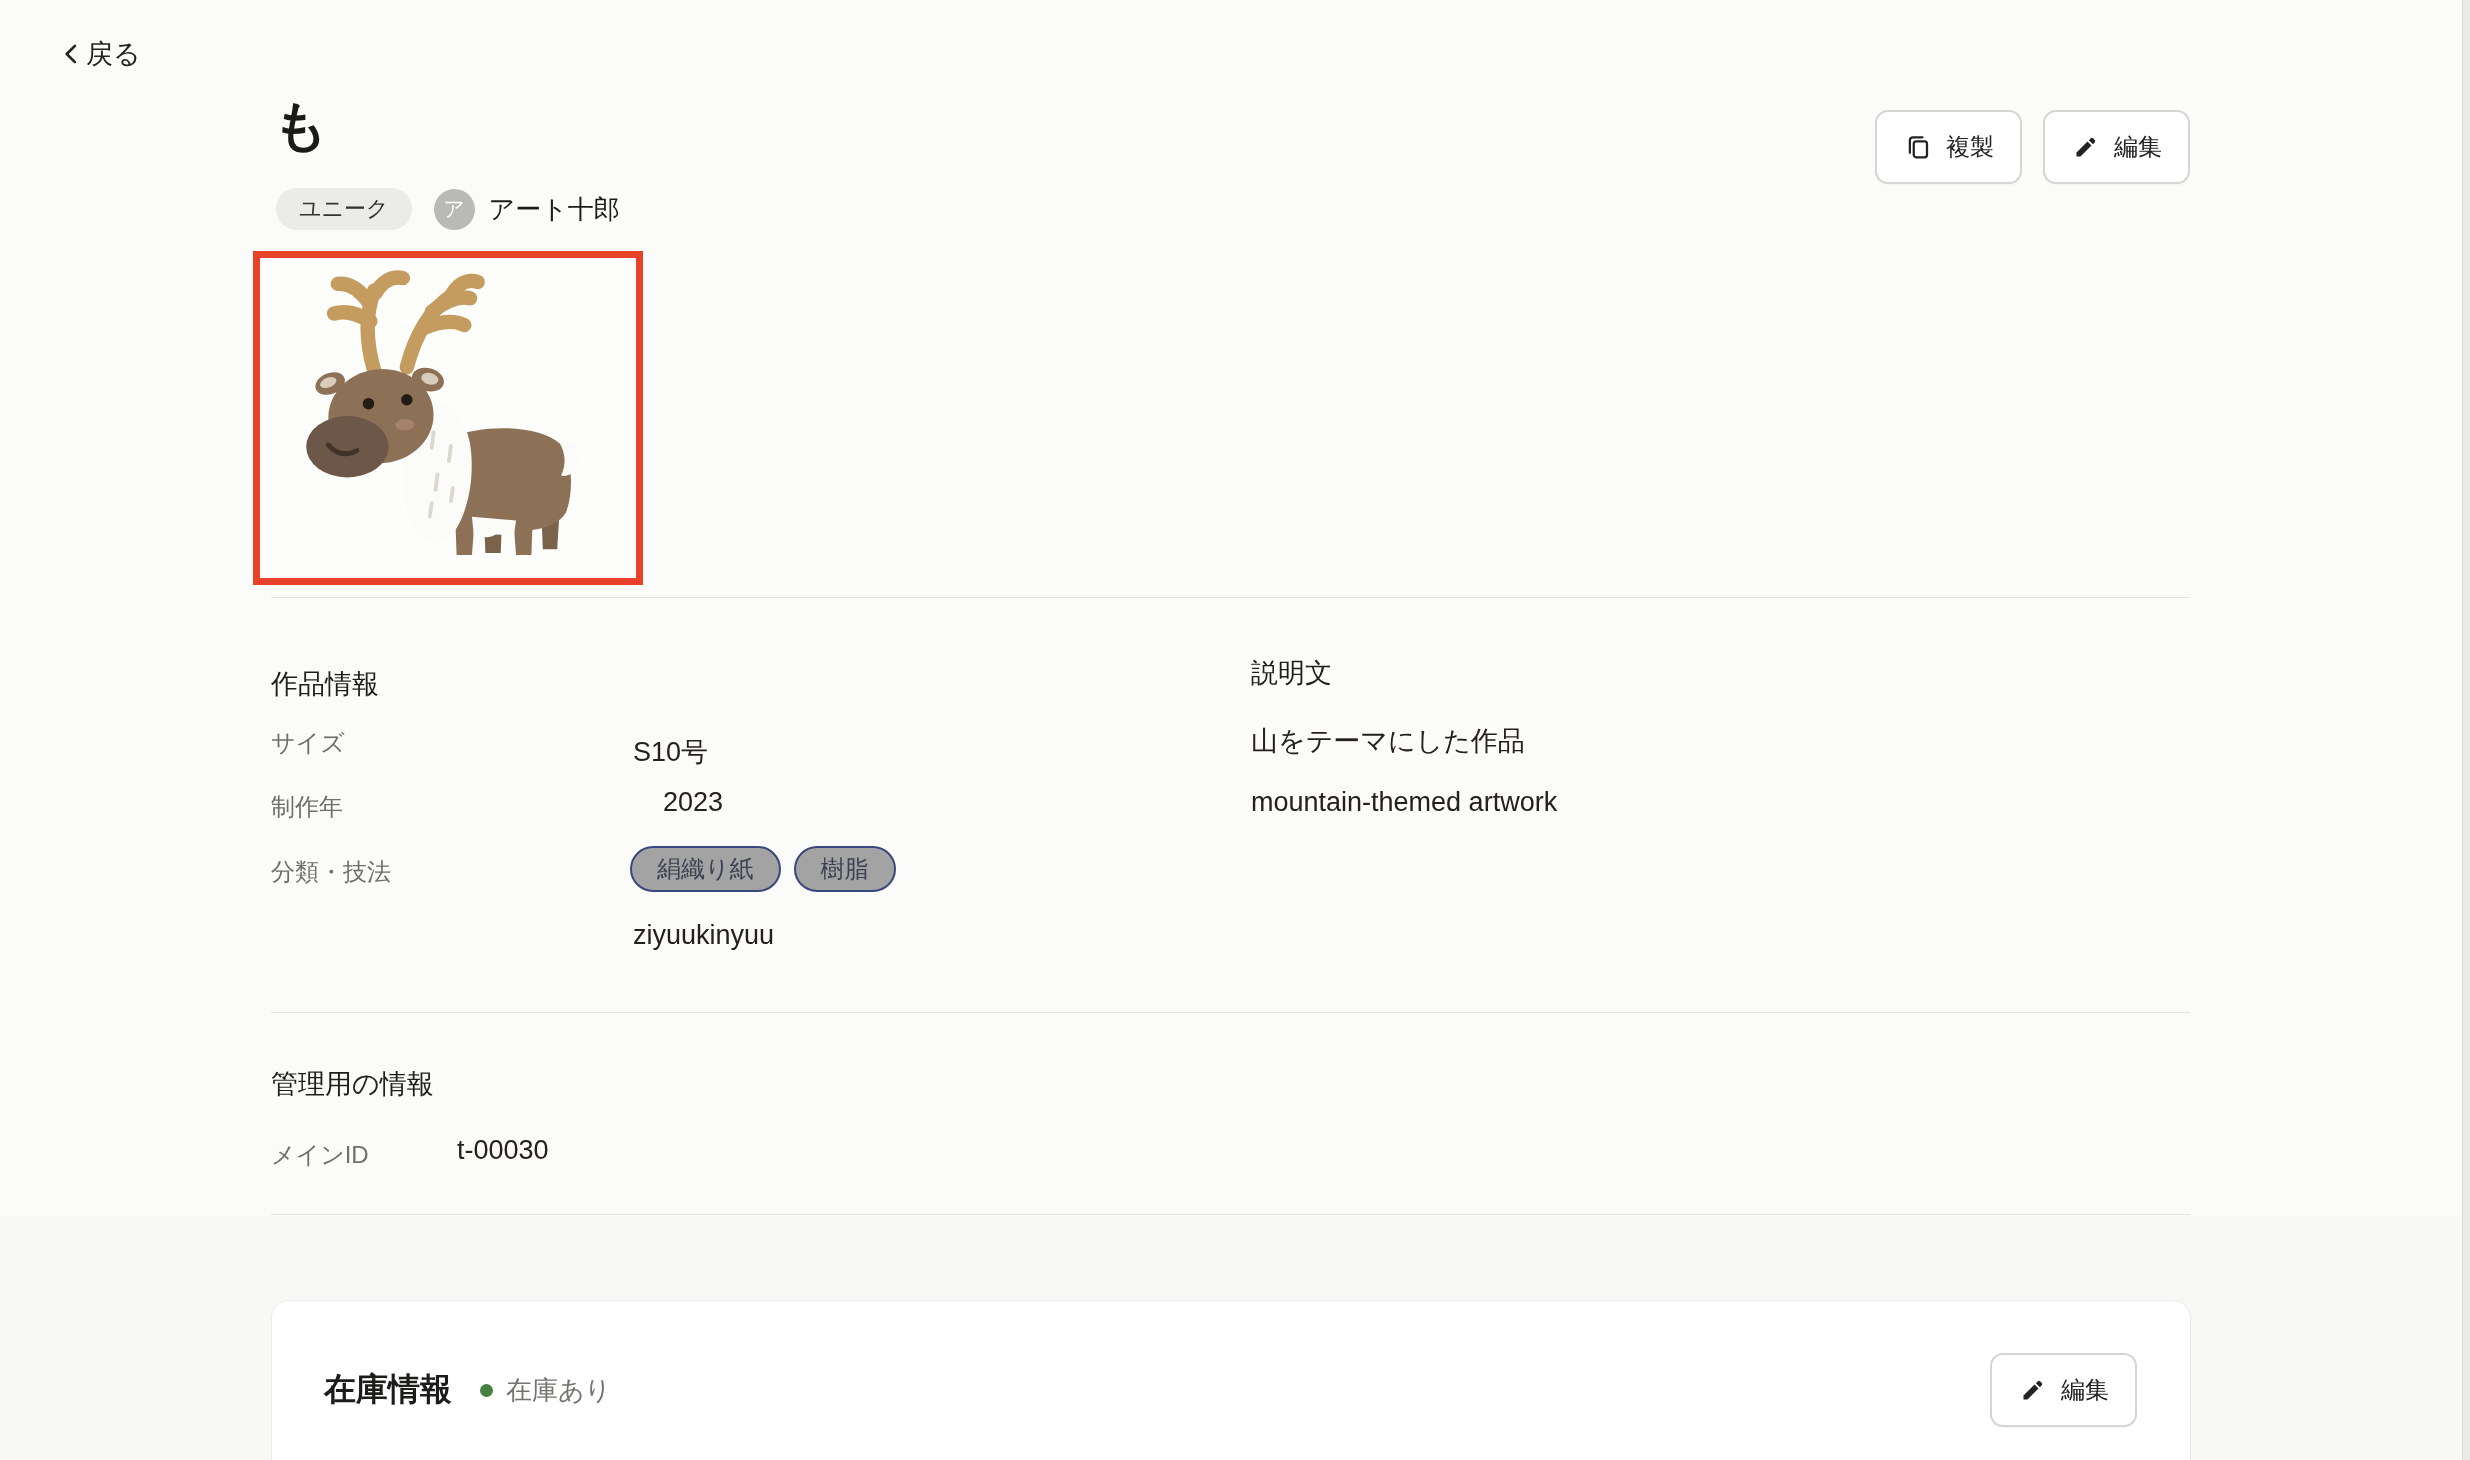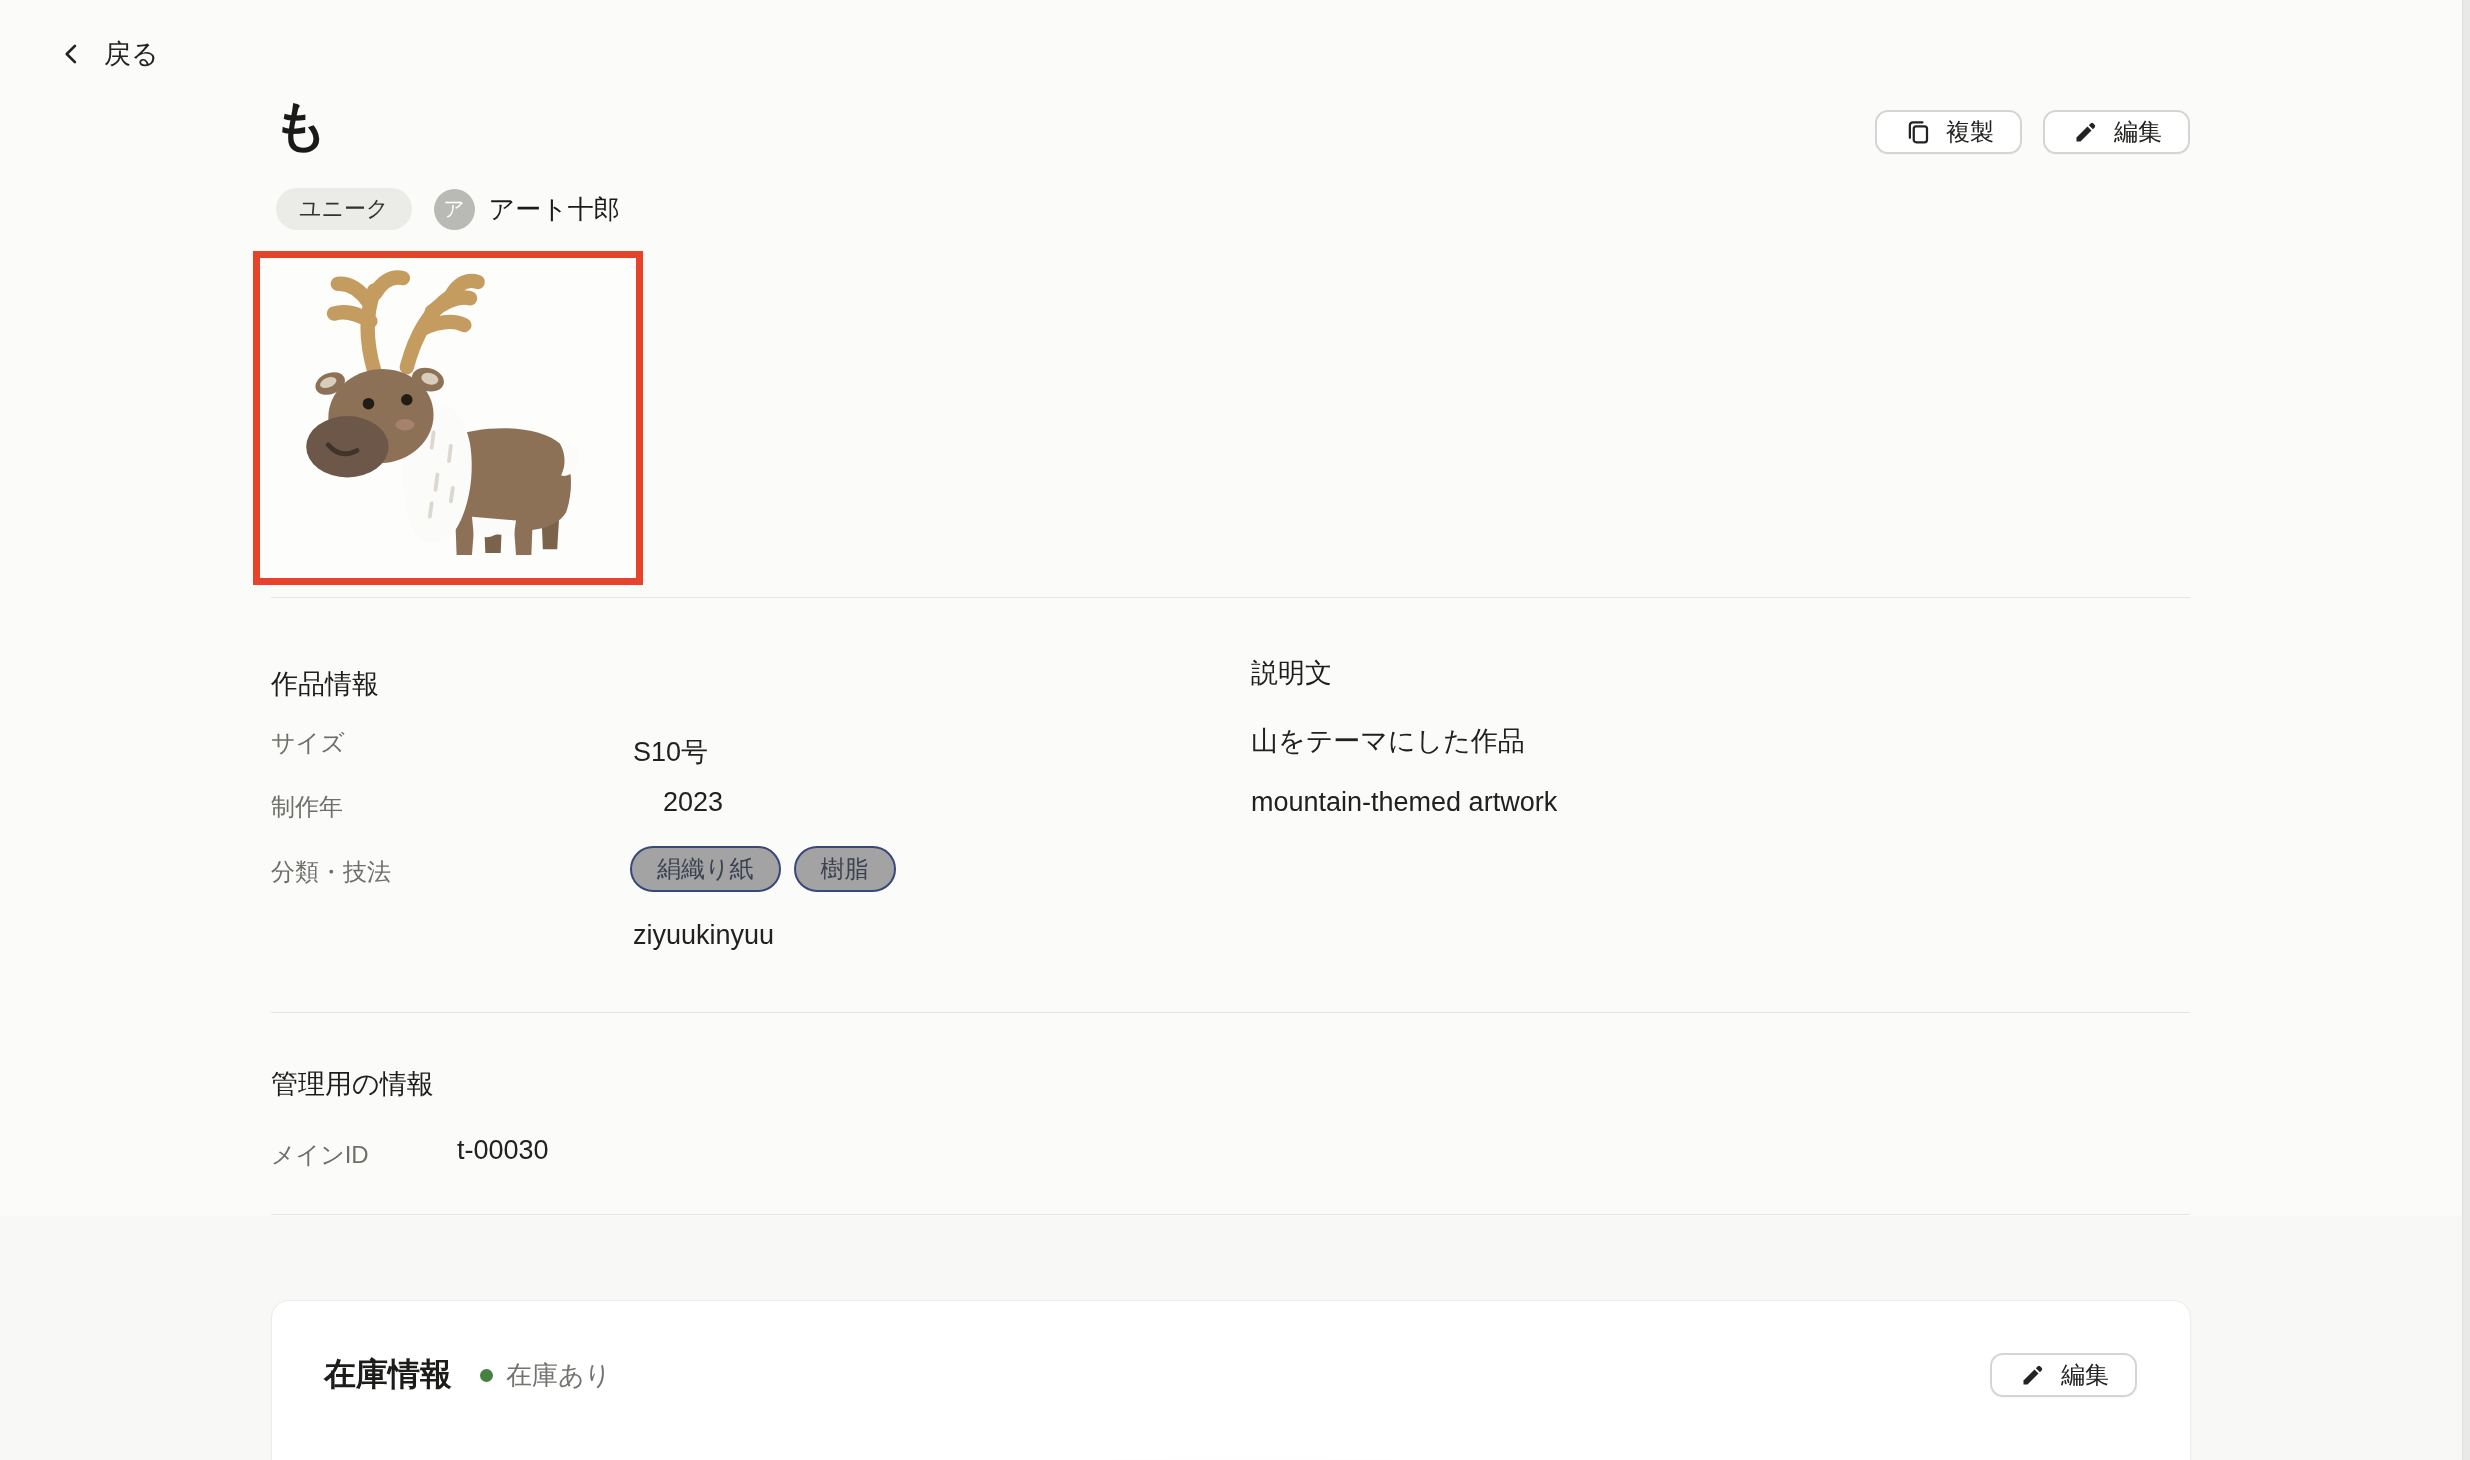--- a/index.html
+++ b/index.html
@@ -5,21 +5,21 @@
   html,body{margin:0;padding:0;background:#fbfbfa;}
   .page{
     position:relative;width:2470px;height:1460px;overflow:hidden;
     background:#fbfbfa;
     font-family:"Liberation Sans","DejaVu Sans",sans-serif;
     color:#1e1e1c;
   }
   
   .back-link{
     position:absolute;left:58px;top:36px;
-    display:flex;align-items:center;gap:18px;
+    display:flex;align-items:center;
     font-size:27px;color:#232321;cursor:pointer;background:none;border:none;padding:0;
     font-family:inherit;
   }
   .back-link svg{display:block;}
   
   .page-title{
     position:absolute;left:273px;top:96px;
     font-size:54px;font-weight:700;color:#1a1a18;line-height:1.1;
   }
   .meta-row{
@@ -32,21 +32,21 @@
   }
   .artist-chip{display:flex;align-items:center;gap:14px;margin-left:8px;}
   .avatar{
     width:41px;height:41px;border-radius:50%;background:#b9b9b6;color:#ffffff;
     display:flex;align-items:center;justify-content:center;font-size:21px;
   }
   .artist-name{font-size:26px;color:#1b1b19;}
   
   .page-actions{position:absolute;top:110px;right:280px;display:flex;gap:21px;}
   .btn{
-    display:flex;align-items:center;gap:13px;height:44px;padding:0 26px;
+    display:flex;align-items:center;gap:13px;height:74px;padding:0 26px;
     background:#ffffff;border:2px solid #d5d5d2;border-radius:13px;
     font-size:24px;color:#232321;cursor:pointer;box-shadow:0 1px 1px rgba(0,0,0,.03);
     font-family:inherit;white-space:nowrap;
   }
   .btn svg{display:block;}
   
   .artwork-image{
     position:absolute;left:253px;top:251px;width:390px;height:334px;
     border:7px solid #e8432a;background:#fdfdfc;box-sizing:border-box;cursor:pointer;
   }

